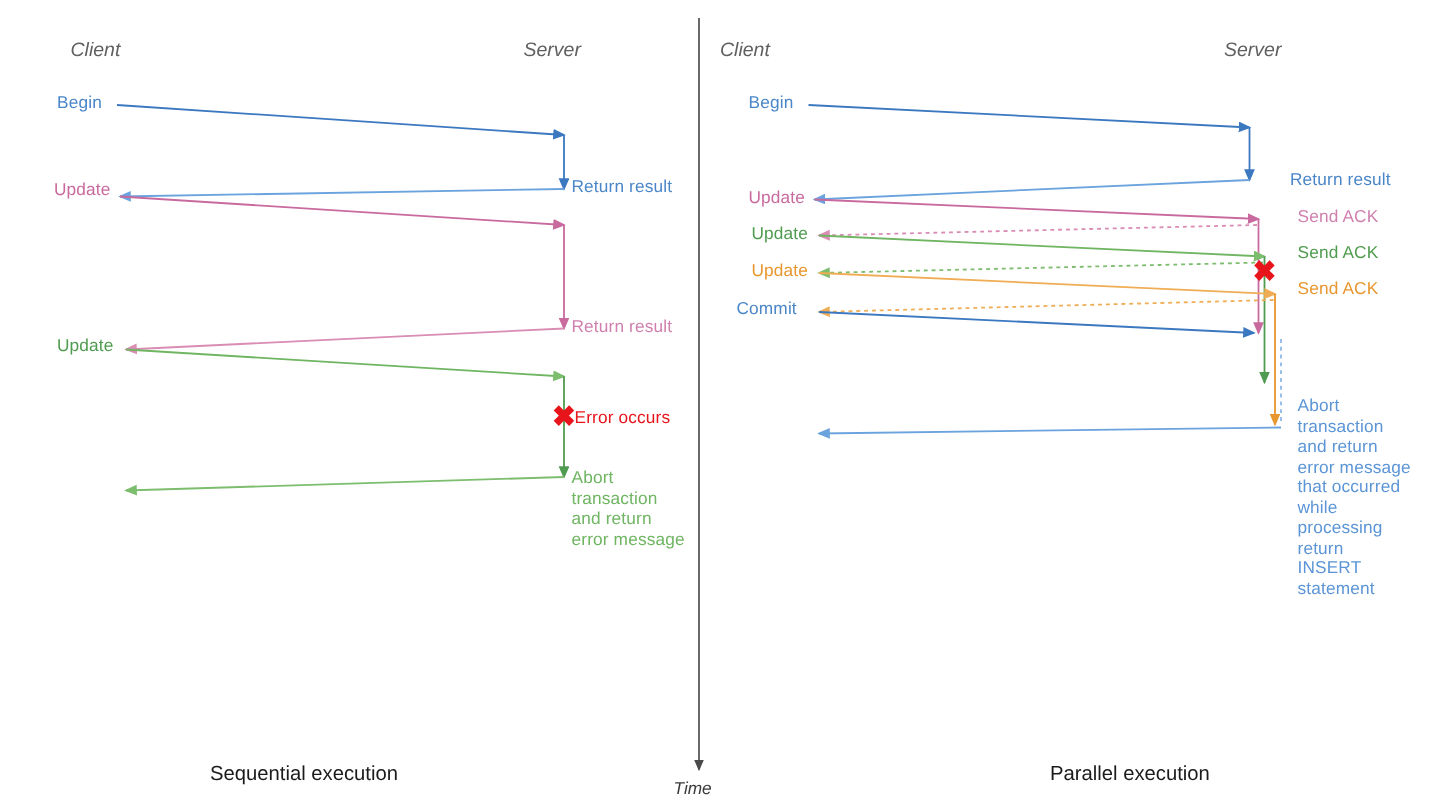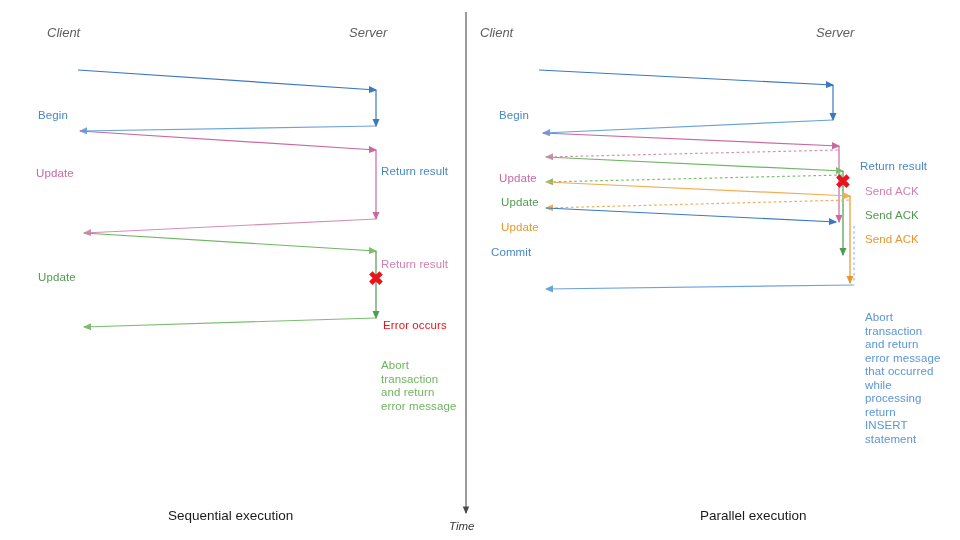--- a/index.html
+++ b/index.html
@@ -21,21 +21,20 @@
     top: 0;
     width: 960px;
     height: 540px;
   }
   .lbl {
     position: absolute;
     font-size: 11.5px;
     line-height: 13.5px;
     white-space: pre;
     letter-spacing: 0.1px;
-    margin-top: 46px;
   }
   .lbl.wrap { white-space: normal; }
   .actor {
     position: absolute;
     font-size: 13px;
     font-style: italic;
     color: #5f5f5f;
     white-space: pre;
   }
   .caption {
@@ -164,21 +163,21 @@
   <div class="xmark" style="left:368px; top:269px;">✖</div>
   <div class="lbl" style="left:383px; top:273px; color:#e8141b;">Error occurs</div>
 
   <div class="lbl wrap" style="left:381px; top:313px; width:84px; color:#6fb562;">
     <div>Abort</div>
     <div>transaction</div>
     <div>and return</div>
     <div>error message</div>
   </div>
 
-  <div class="caption" style="left:168px; top:508px;">Sequential execution</div>
+  <div class="caption" style="left:140px; top:508px;">Sequential execution</div>
 
   <div class="actor" style="left:480px; top:25px;">Client</div>
   <div class="actor" style="left:816px; top:25px;">Server</div>
 
   <div class="lbl" style="left:499px; top:63px; color:#4a86c8;">Begin</div>
   <div class="lbl" style="left:499px; top:126px; color:#c96a9e;">Update</div>
   <div class="lbl" style="left:501px; top:150px; color:#4f9b4f;">Update</div>
   <div class="lbl" style="left:501px; top:175px; color:#e8962e;">Update</div>
   <div class="lbl" style="left:491px; top:200px; color:#4a86c8;text-align:right;">Commit</div>
 

